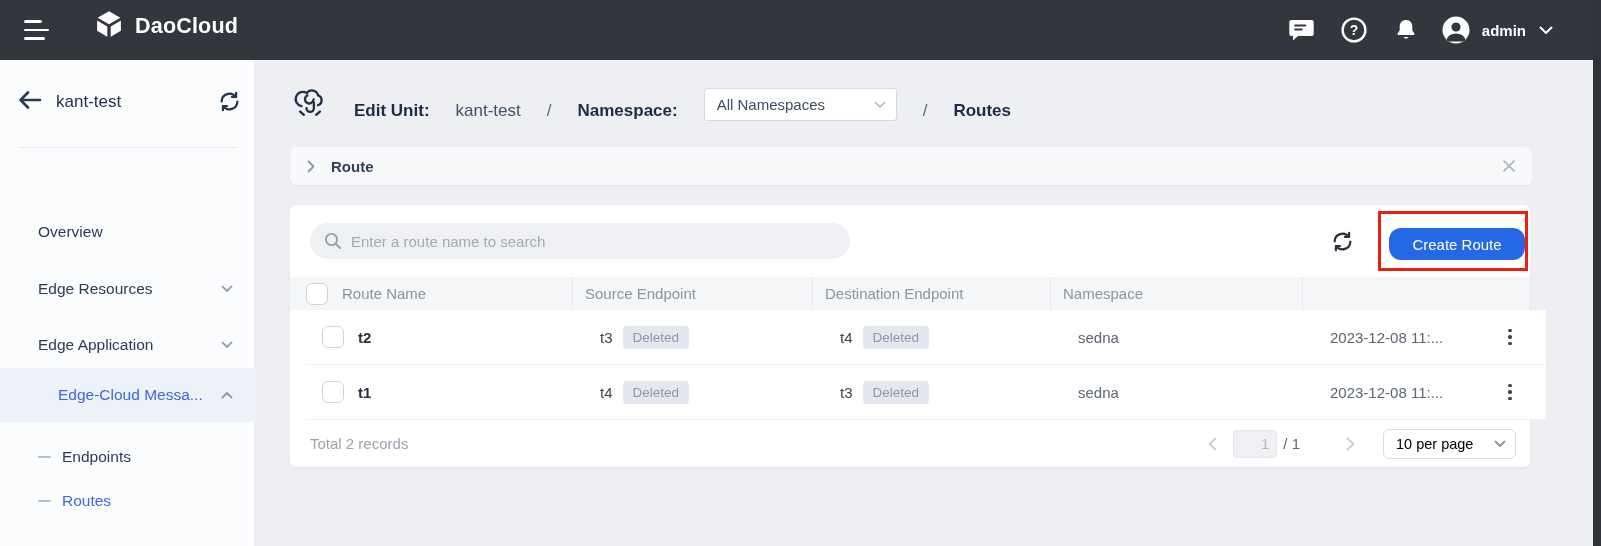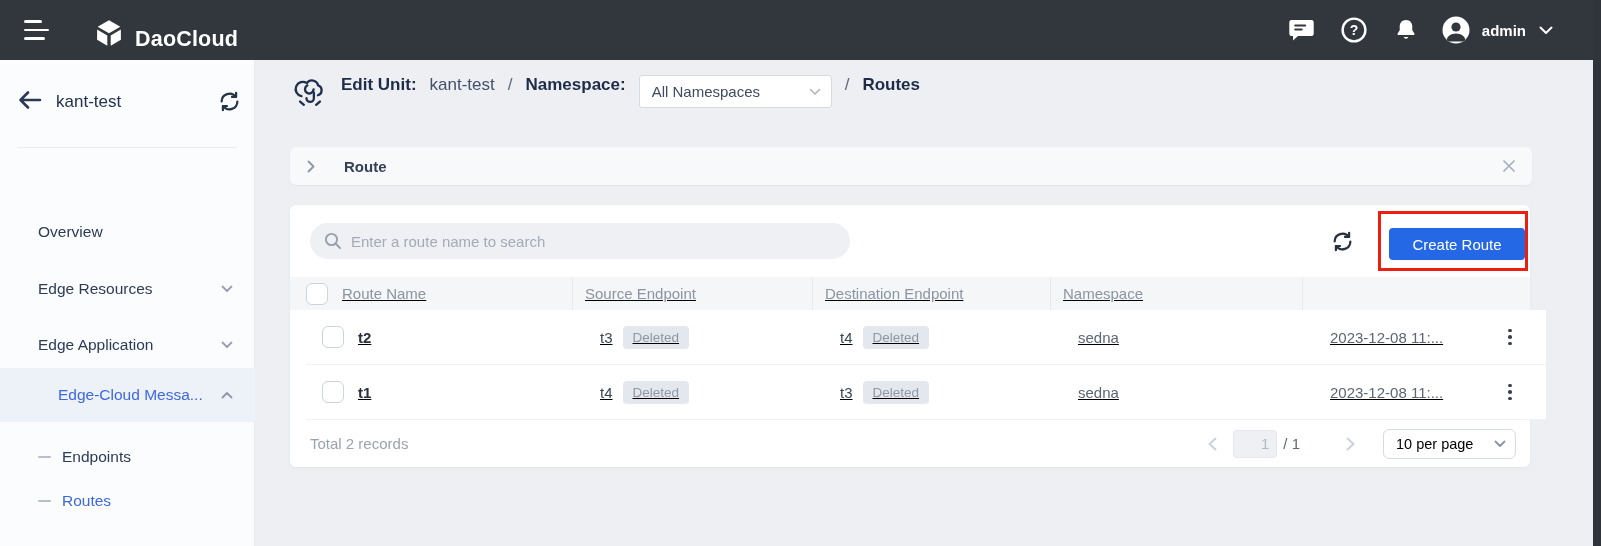--- a/index.html
+++ b/index.html
@@ -8,21 +8,21 @@
     position:relative; width:1601px; height:546px; overflow:hidden;
     font-family:"Liberation Sans", sans-serif; background:#edeff3;
   }
   
   .topbar { position:absolute; left:0; top:0; width:1601px; height:60px; background:#32363d; }
   .hamburger { position:absolute; left:24px; top:20px; width:26px; height:20px; display:flex; flex-direction:column; justify-content:space-between; cursor:pointer; }
   .hamburger span { display:block; height:2.6px; background:#fff; border-radius:2px; }
   .hamburger span:nth-child(1){ width:18px; }
   .hamburger span:nth-child(2){ width:25px; }
   .hamburger span:nth-child(3){ width:21px; }
-  .brand { position:absolute; left:92px; top:0; height:52px; display:flex; align-items:flex-end; gap:9px; }
+  .brand { position:absolute; left:92px; top:0; height:52px; display:flex; align-items:center; gap:9px; }
   .brand-name { color:#fff; font-size:21.5px; font-weight:700; letter-spacing:.2px; }
   .topbar-right { position:absolute; right:48px; top:0; height:60px; display:flex; align-items:center; }
   .top-icon-btn { width:28px; height:28px; display:flex; align-items:center; justify-content:center; margin-left:24px; cursor:pointer; }
   .userbox { display:flex; align-items:center; margin-left:20px; cursor:pointer; }
   .username { color:#fff; font-size:15px; font-weight:600; margin-left:10px; }
   .userbox svg.chev { margin-left:13px; }
   
   .sidebar { position:absolute; left:0; top:60px; width:255px; height:486px; background:#fbfcfe; border-right:1px solid #e8eaef; }
   .side-head { position:relative; height:87px; }
   .back-btn { position:absolute; left:18px; top:30px; cursor:pointer; }
@@ -31,47 +31,47 @@
   .side-divider { position:absolute; left:18px; top:87px; width:219px; height:1px; background:#e9ebf0; }
   .nav-item { position:absolute; left:0; width:255px; height:44px; display:flex; align-items:center; cursor:pointer; font-size:15.5px; color:#2d3b54; }
   .nav-item .lbl { margin-left:38px; }
   .nav-item .chev { position:absolute; right:22px; top:50%; margin-top:-4px; }
   .nav-item.active-group { height:54px; background:#edf1f8; color:#3e68e0; }
   .nav-sub .dash { position:absolute; left:38px; width:13px; height:2.6px; background:#b8bfca; border-radius:2px; }
   .nav-sub .lbl { margin-left:62px; }
   .nav-sub.active .lbl { color:#3e68e0; }
   .chev-up { transform:rotate(180deg); }
   
-  .breadcrumb { position:absolute; left:292px; top:75px; height:46px; display:flex; align-items:flex-start; gap:13px; }
+  .breadcrumb { position:absolute; left:292px; top:75px; height:46px; display:flex; align-items:flex-end; gap:26px; }
   .bc-strong { font-size:17px; font-weight:700; color:#1e2c48; }
   .bc-plain  { font-size:17px; color:#44516b; }
   .bc-sep    { font-size:17px; color:#5b6880; }
   .ns-select { width:193px; height:33px; background:#fff; border:1px solid #d5dae1; border-radius:3px;
                display:flex; align-items:center; justify-content:space-between; padding:0 10px 0 12px;
                font-size:15px; color:#3f4b60; cursor:pointer; }
   
   .route-bar { position:absolute; left:290px; top:147px; width:1242px; height:38px; background:#f8f9fb;
                border-radius:6px; display:flex; align-items:center; box-shadow:0 1px 2px rgba(31,45,70,.05); cursor:pointer; }
   .route-bar .rchev { margin-left:17px; display:flex; }
-  .route-bar .rlabel { margin-left:29px; font-size:15px; font-weight:600; color:#333f55; }
+  .route-bar .rlabel { margin-left:16px; font-size:15px; font-weight:600; color:#333f55; }
   .route-close { position:absolute; right:16px; top:12px; display:flex; cursor:pointer; }
   
   .panel { position:absolute; left:290px; top:205px; width:1240px; height:262px; background:#fff;
            border-radius:6px; box-shadow:0 1px 3px rgba(31,45,70,.06); }
   .searchbox { position:absolute; left:20px; top:18px; width:540px; height:36px; background:#eef0f4;
                border-radius:18px; display:flex; align-items:center; padding:0 14px; gap:9px; }
   .searchbox input { flex:1; border:0; outline:none; background:transparent; font-family:"Liberation Sans",sans-serif;
                      font-size:15px; color:#0f766e; }
   .searchbox input::placeholder { color:#a4abb6; }
   .refresh-btn { position:absolute; right:176px; top:25px; color:#273140; cursor:pointer; }
   .red-annotation { position:absolute; right:2px; top:6px; width:150px; height:60px; border:3px solid #ec1e10; }
   .create-btn { position:absolute; left:8px; top:14px; width:136px; height:32px; background:#2468e5; color:#fff;
-                border:0; border-radius:4px; font-size:15px; font-weight:500; font-family:"Liberation Sans",sans-serif;
+                border:0; border-radius:12px; font-size:15px; font-weight:500; font-family:"Liberation Sans",sans-serif;
                 display:flex; align-items:center; justify-content:center; cursor:pointer; }
-  .grid-cols { display:grid; grid-template-columns:40px 242px 240px 238px 252px 156px 72px; align-items:center;text-decoration:underline; }
+  .grid-cols { display:grid; grid-template-columns:40px 242px 240px 238px 252px 156px 72px; align-items:center; }
   .thead { position:absolute; left:0; top:72px; width:1240px; height:33px; background:#f5f6f8; }
   .thead .th { font-size:15px; color:#8b94a2; padding-left:12px; height:100%; display:flex; align-items:center; }
   .thead .th.bordered { border-left:1px solid #e7e9ee; }
   .trow { position:absolute; left:16px; width:1240px; height:55px; border-bottom:1px solid #f0f2f5; background:#fff; }
   .cell-check { display:flex; justify-content:flex-start; padding-left:16px; }
   .checkbox { width:22px; height:22px; background:#fff; border:1.5px solid #ccd3dc; border-radius:6px; cursor:pointer; }
   .cell-name { font-size:15px; font-weight:700; color:#28303f; padding-left:12px; }
   .cell-ep { display:flex; align-items:center; gap:10px; padding-left:12px; font-size:15px; color:#3a4554; }
   .badge { background:#e4e7ed; color:#8f97a4; font-size:13.5px; padding:4px 10px; border-radius:4px; }
   .cell-txt { font-size:15px; color:#5b6574; padding-left:12px; white-space:nowrap; overflow:hidden; }

